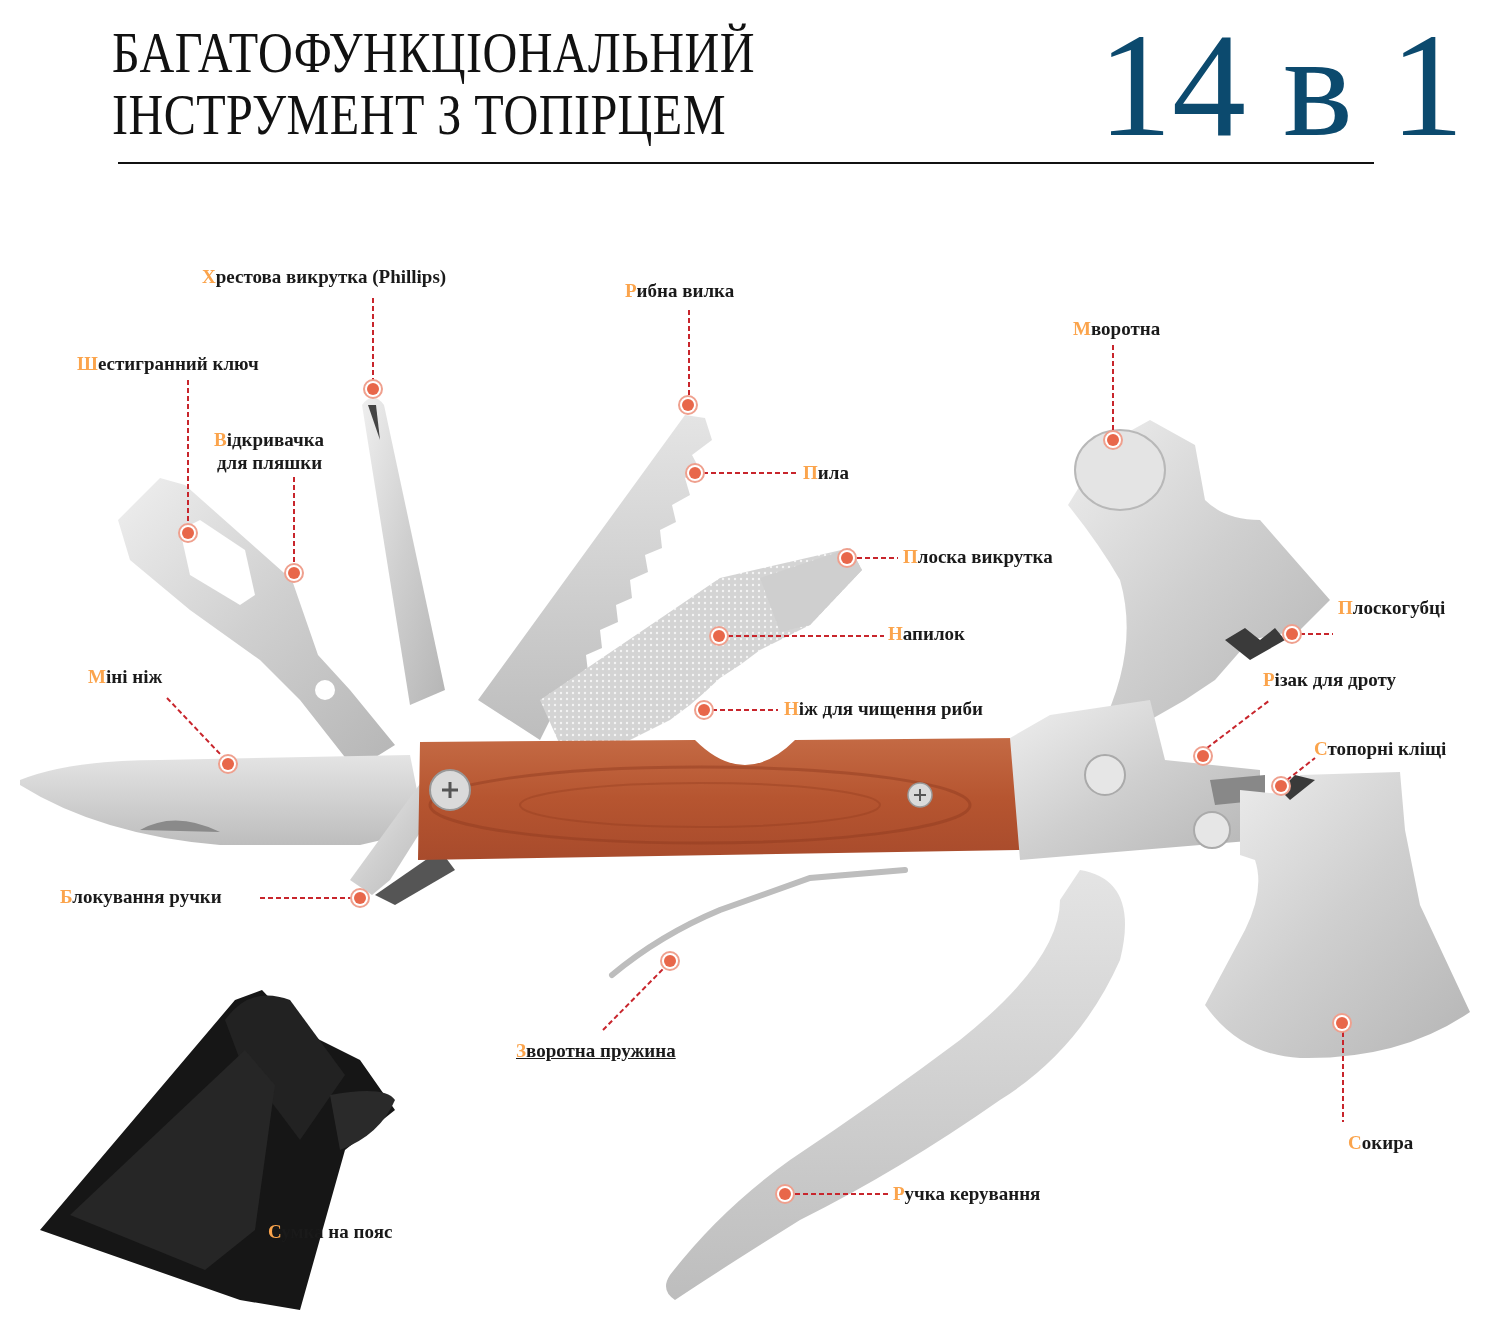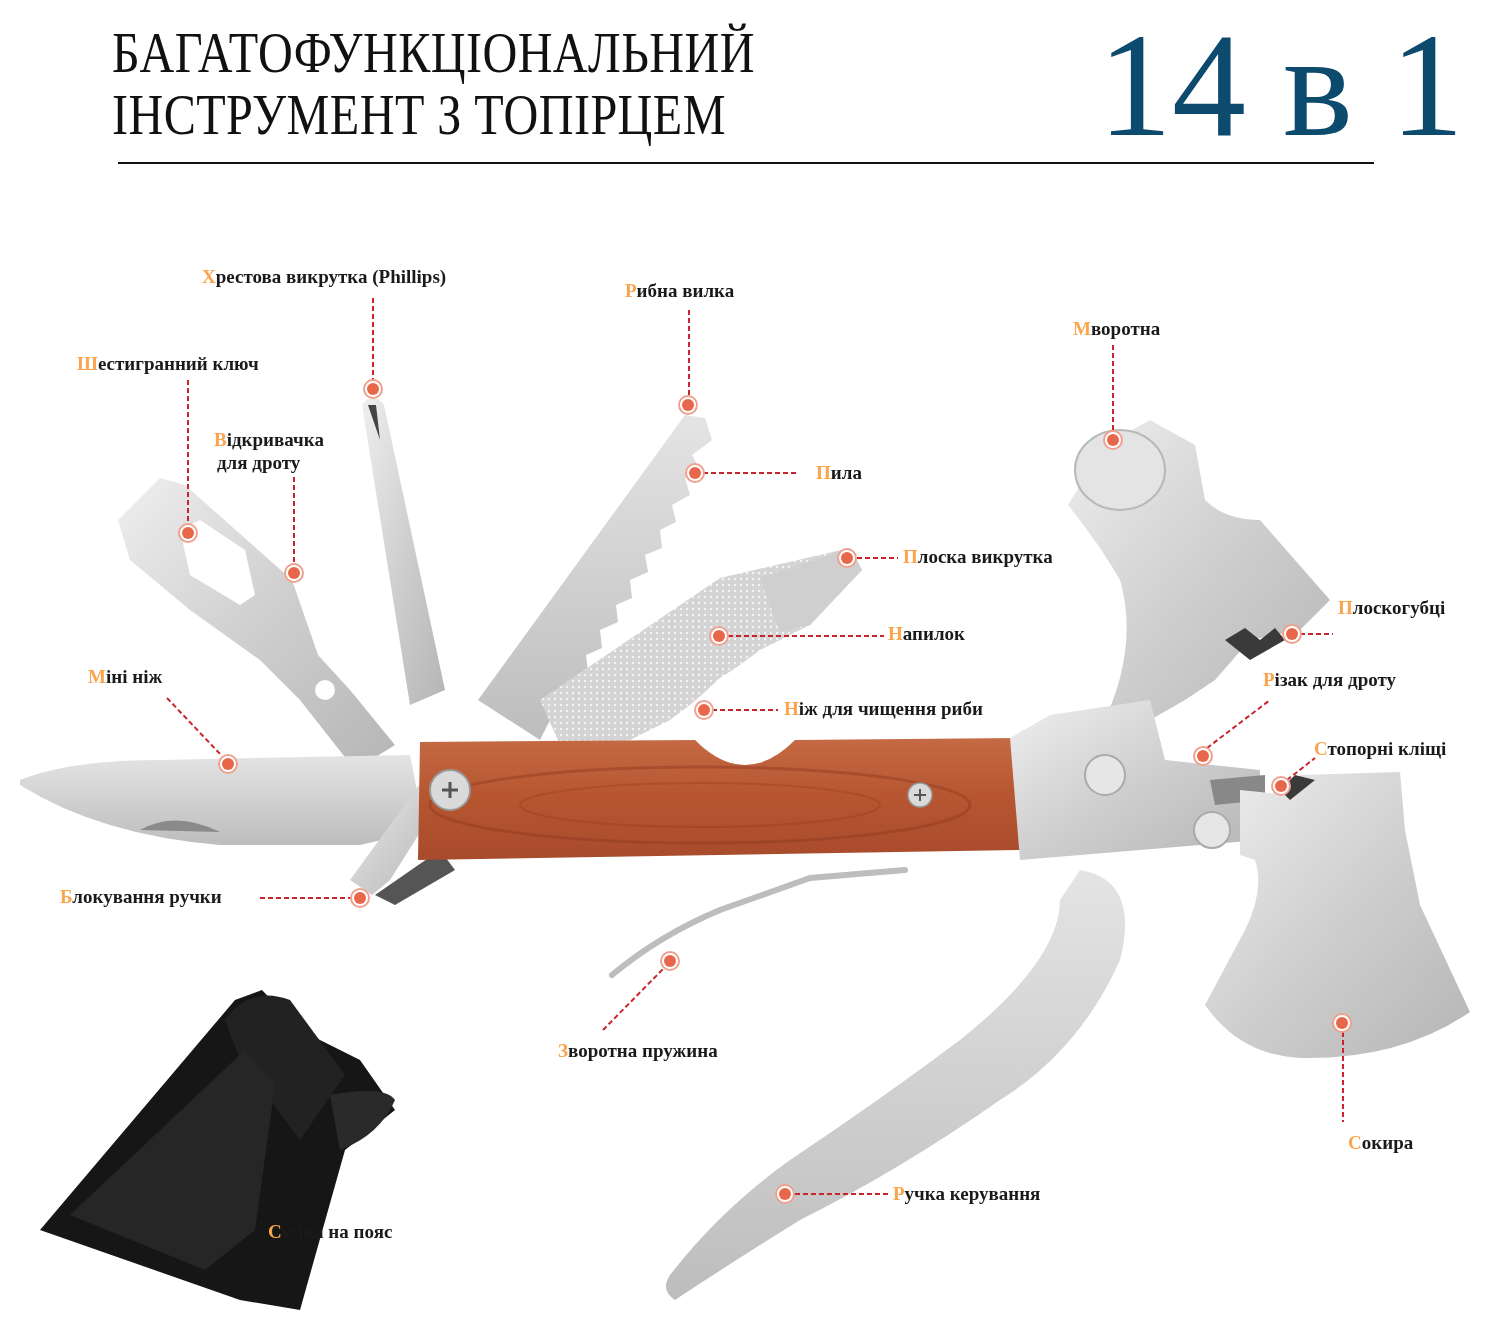--- a/index.html
+++ b/index.html
@@ -207,26 +207,26 @@
         <circle cx="785" cy="1194" r="6" fill="#E8674A"></circle>
       </g>
   </g>
 </svg>
 
 <div class="lbl" style="left:202px;top:266px;"><span class="init">Х</span><span>рестова викрутка (Phillips)</span></div>
 <div class="lbl" style="left:625px;top:280px;text-align:center;"><span class="init">Р</span><span>ибна вилка</span></div>
 <div class="lbl" style="left:1073px;top:318px;"><span class="init">М</span><span>воротна</span></div>
 <div class="lbl" style="left:77px;top:353px;"><span class="init">Ш</span><span>естигранний ключ</span></div>
 <div class="lbl" style="left:214px;top:429px;"><span class="init">В</span><span>ідкривачка</span></div>
-<div class="lbl" style="left:217px;top:452px;"><span>для дроту</span></div>
-<div class="lbl" style="left:803px;top:462px;margin-left:13px;"><span class="init">П</span><span>ила</span></div>
+<div class="lbl" style="left:217px;top:452px;"><span>для пляшки</span></div>
+<div class="lbl" style="left:803px;top:462px;"><span class="init">П</span><span>ила</span></div>
 <div class="lbl" style="left:903px;top:546px;"><span class="init">П</span><span>лоска викрутка</span></div>
 <div class="lbl" style="left:888px;top:623px;"><span class="init">Н</span><span>апилок</span></div>
 <div class="lbl" style="left:1338px;top:597px;"><span class="init">П</span><span>лоскогубці</span></div>
 <div class="lbl" style="left:88px;top:666px;"><span class="init">М</span><span>іні ніж</span></div>
 <div class="lbl" style="left:784px;top:698px;"><span class="init">Н</span><span>іж для чищення риби</span></div>
 <div class="lbl" style="left:1263px;top:669px;font-family:Liberation Serif, serif;"><span class="init">Р</span><span>ізак для дроту</span></div>
 <div class="lbl" style="left:1314px;top:738px;"><span class="init">С</span><span>топорні кліщі</span></div>
 <div class="lbl" style="left:60px;top:886px;"><span class="init">Б</span><span>локування ручки</span></div>
-<div class="lbl" style="left:558px;top:1040px;"><span class="init">З</span><span>воротна пружина</span></div>
+<div class="lbl" style="left:516px;top:1040px;text-decoration:underline;"><span class="init">З</span><span>воротна пружина</span></div>
 <div class="lbl" style="left:1348px;top:1132px;"><span class="init">С</span><span>окира</span></div>
 <div class="lbl" style="left:893px;top:1183px;font-family:Liberation Serif, serif;"><span class="init">Р</span><span>учка керування</span></div>
 <div class="lbl" style="left:268px;top:1221px;"><span class="init">С</span><span>умка на пояс</span></div>
 
 </body></html>

